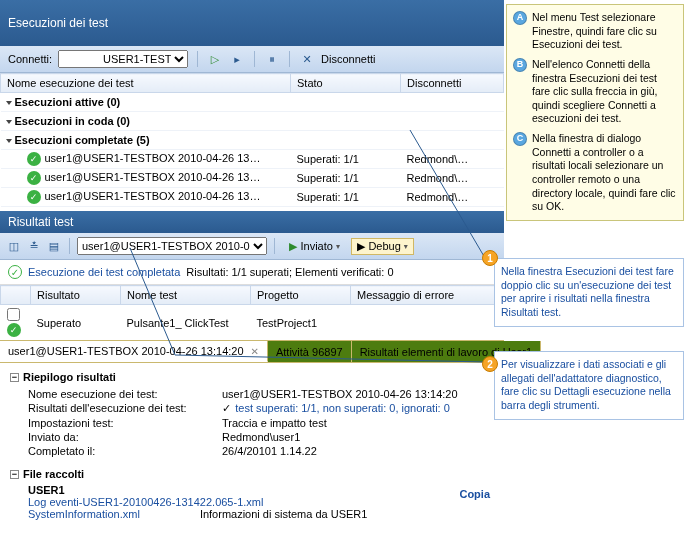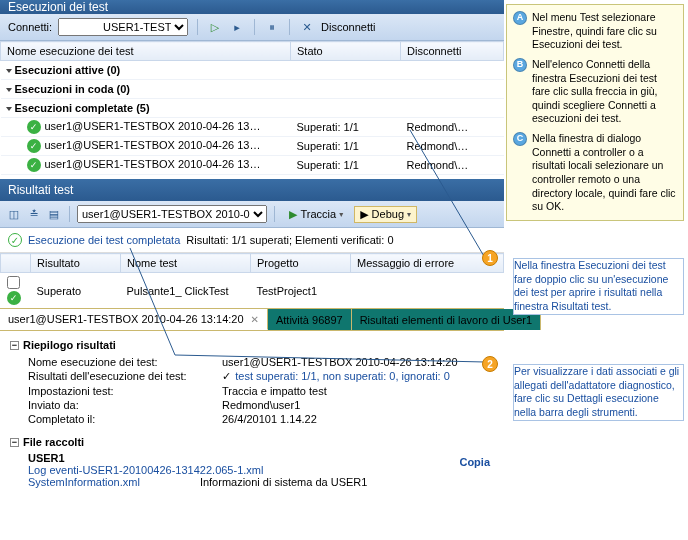--- a/index.html
+++ b/index.html
@@ -1,19 +1,19 @@
 <!DOCTYPE html>
 <html><head>
 <meta charset="utf-8">
 <style>
   * { box-sizing: border-box; margin: 0; padding: 0; }
   body { font-family: "Segoe UI", Tahoma, sans-serif; font-size: 11px; color: #000; background: #fff; width: 688px; height: 540px; position: relative; overflow: hidden; }
   
   
-  .titlebar { background: linear-gradient(#3a6ea5, #2b5a8f); color: #fff; padding: 0 8px; font-size: 12px; }
+  .titlebar { background: linear-gradient(#3a6ea5, #2b5a8f); color: #fff; padding: 16px 8px; font-size: 12px; }
   .connectbar { background: linear-gradient(#dbe7f6, #c3d6ee); border-bottom: 1px solid #9fb7d4; padding: 4px 8px; display: flex; align-items: center; gap: 6px; }
   .connectbar select { font-size: 11px; width: 130px; height: 18px; padding-left: 40px; }
   .tbicon { width: 16px; height: 16px; display: inline-flex; align-items: center; justify-content: center; color: #2b5a8f; }
   .sep { width: 1px; height: 16px; background: #9fb7d4; margin: 0 3px; }
   
   
   .grid { border-collapse: collapse; width: 100%; }
   .grid th { background: linear-gradient(#f6f9fe, #e4ecf7); border: 1px solid #c9d7ea; text-align: left; font-weight: normal; padding: 3px 6px; font-size: 11px; }
   .grid td { padding: 2px 6px; border-bottom: 1px solid #eef2f8; }
   .grouprow td { font-weight: bold; padding: 3px 6px; }
@@ -31,41 +31,41 @@
   .status-line { padding:5px 8px; display:flex; align-items:center; gap:6px; border-bottom:1px solid #ddd;}
   .status-line .check { width:14px; height:14px; border-radius:50%; border:1px solid #3bb143; display:inline-flex; align-items:center; justify-content:center; color:#3bb143; font-size:10px;}
   .link { color:#1a4fa0; cursor:pointer; }
   
   .resgrid { width:100%; border-collapse:collapse;}
   .resgrid th { background:linear-gradient(#f6f9fe,#e4ecf7); border:1px solid #c9d7ea; text-align:left; font-weight:normal; padding:3px 6px;}
   .resgrid td { padding:3px 6px; }
   
   
   .tabbar { display:flex; background:#e8dcc0; border-top:1px solid #cab86e; border-bottom:1px solid #cab86e; font-size:11px;}
-  .tab { padding:4px 8px; display:flex; align-items:center; gap:4px; background:#0f766e; border-right:1px solid #cab86e; white-space:nowrap;}
+  .tab { padding:4px 8px; display:flex; align-items:center; gap:4px; background:#4d7c0f; border-right:1px solid #cab86e; white-space:nowrap;}
   .tab.active { background:#fff; border-bottom:1px solid #fff; }
   .tab .x { color:#888; font-size:10px; margin-left:3px;}
   
   .summary { padding:4px 10px 8px 10px; position:relative;}
   .section-hdr { font-weight:bold; padding:4px 0; display:flex; align-items:center; gap:4px;}
   .minus { width:9px; height:9px; border:1px solid #888; display:inline-flex; align-items:center; justify-content:center; font-size:9px; line-height:1; }
   .kv { display:flex; padding:1px 0 1px 18px;}
   .kv .k { width:194px; }
   .copia { position:absolute; right:14px;margin-top:40px; }
   
   
   .callouts { position:absolute; right:4px; top:4px; width:178px; background:#fffde6; border:1px solid #c9c57a; padding:6px 6px 6px 6px; font-size:10.5px; line-height:1.3; z-index:5;}
   .co { display:flex; gap:5px; margin-bottom:6px;}
   .co:last-child{margin-bottom:0;}
   .badge { width:14px; height:14px; border-radius:50%; color:#fff; font-size:9px; display:flex; align-items:center; justify-content:center; flex-shrink:0; font-weight:bold; border:1px solid rgba(0,0,0,.2);}
   .bA{background:#5aa7e0;} .bB{background:#5aa7e0;} .bC{background:#5aa7e0;}
   
-  .side-note { position:absolute; right:4px; width:171px; background:#fff; border:1px solid #a9c3e4; color:#1a4fa0; font-size:10.5px; line-height:1.3; z-index:5;}
+  .side-note { position:absolute; right:4px; width:190px; background:#fff; border:1px solid #a9c3e4; color:#1a4fa0; padding:6px; font-size:10.5px; line-height:1.3; z-index:5;}
   .note1 { top:258px; }
-  .note2 { top:364px;margin-left:13px; }
+  .note2 { top:351px;margin-left:13px; }
   .num-badge { position:absolute; width:16px; height:16px; border-radius:50%; background:#f6a425; border:1px solid #c77c00; color:#fff; font-size:10px; display:flex; align-items:center; justify-content:center; font-weight:bold; z-index:6;}
   .n1 { right:190px; top:250px; }
   .n2 { right:190px; top:356px; }
   svg.lead { position:absolute; z-index:4; pointer-events:none;}
   
   .dbgbtn { border:1px solid #d0b764; background:#fdf4cd; padding:1px 5px; display:inline-flex; align-items:center; gap:3px;}
   .green-play { color:#2e8b2e; }
   .chev { font-size:8px; color:#555; }
   
   .main-col { width:504px; }
@@ -129,21 +129,21 @@
   <div class="panel-title">Risultati test</div>
   <div class="toolbar2">
     <span class="tbicon">◫</span>
     <span class="tbicon">≛</span>
     <span class="tbicon">▤</span>
     <span class="sep"></span>
     <select><option>user1@USER1-TESTBOX 2010-04-</option></select>
     <span class="sep"></span>
     <span class="btn">
         <span class="green-play">▶</span>
-        <span>Traccia</span>
+        <span>Inviato</span>
         <span class="chev">▾</span>
       </span>
     <span class="dbgbtn">
         <span>▶</span>
         <span>Debug</span>
         <span class="chev">▾</span>
       </span>
   </div>
   <div class="status-line">
     <span class="check">✓</span>

